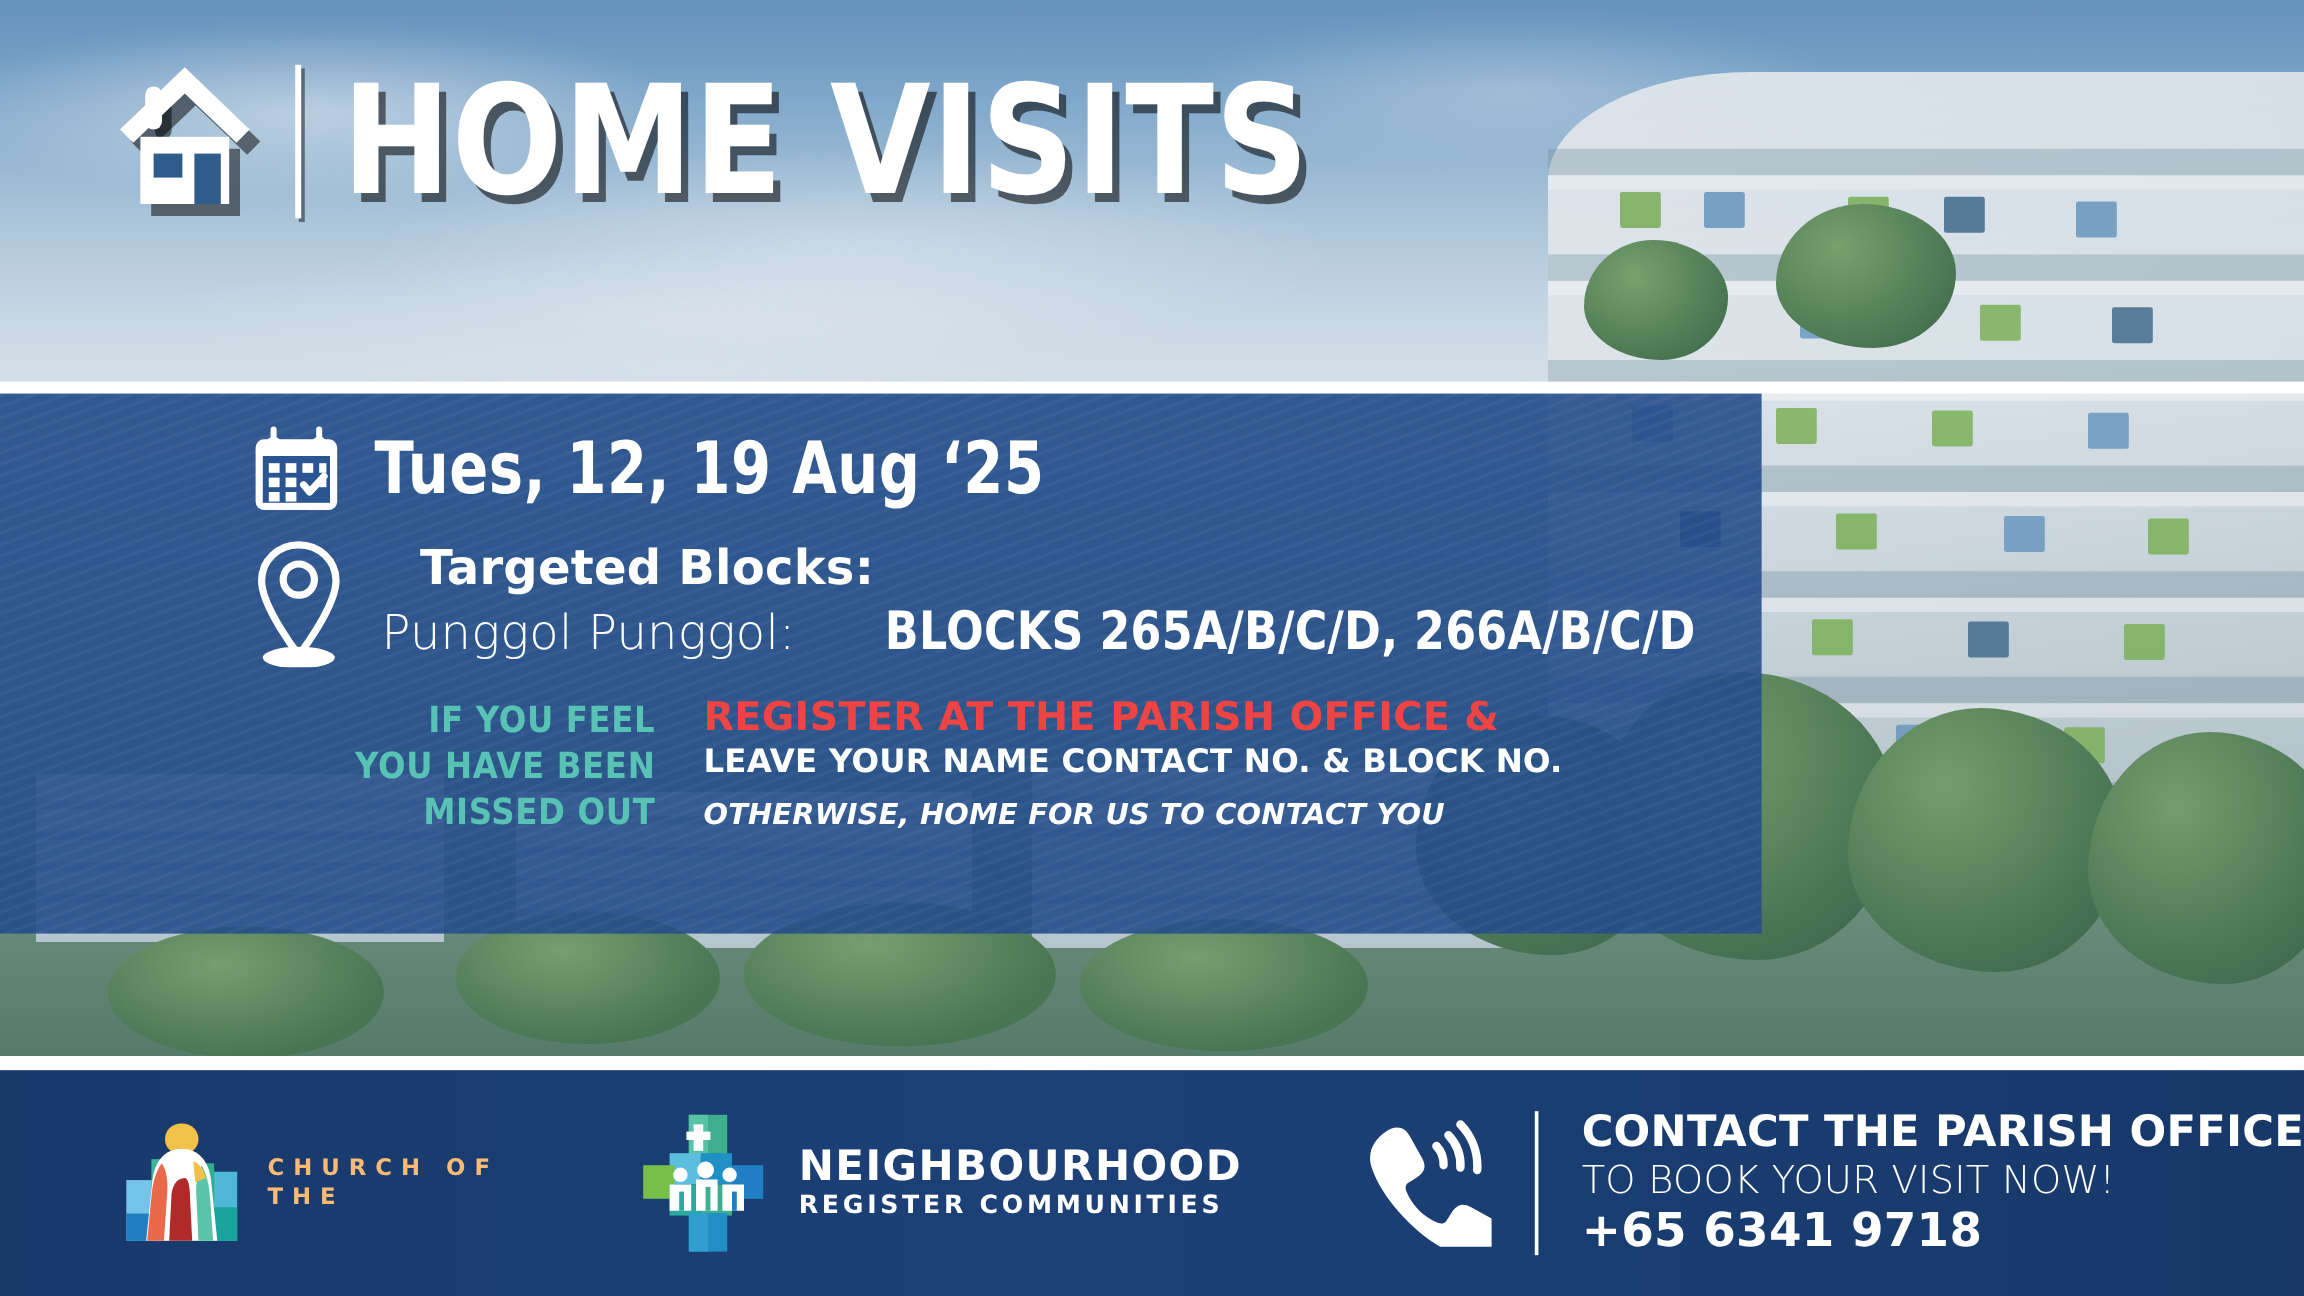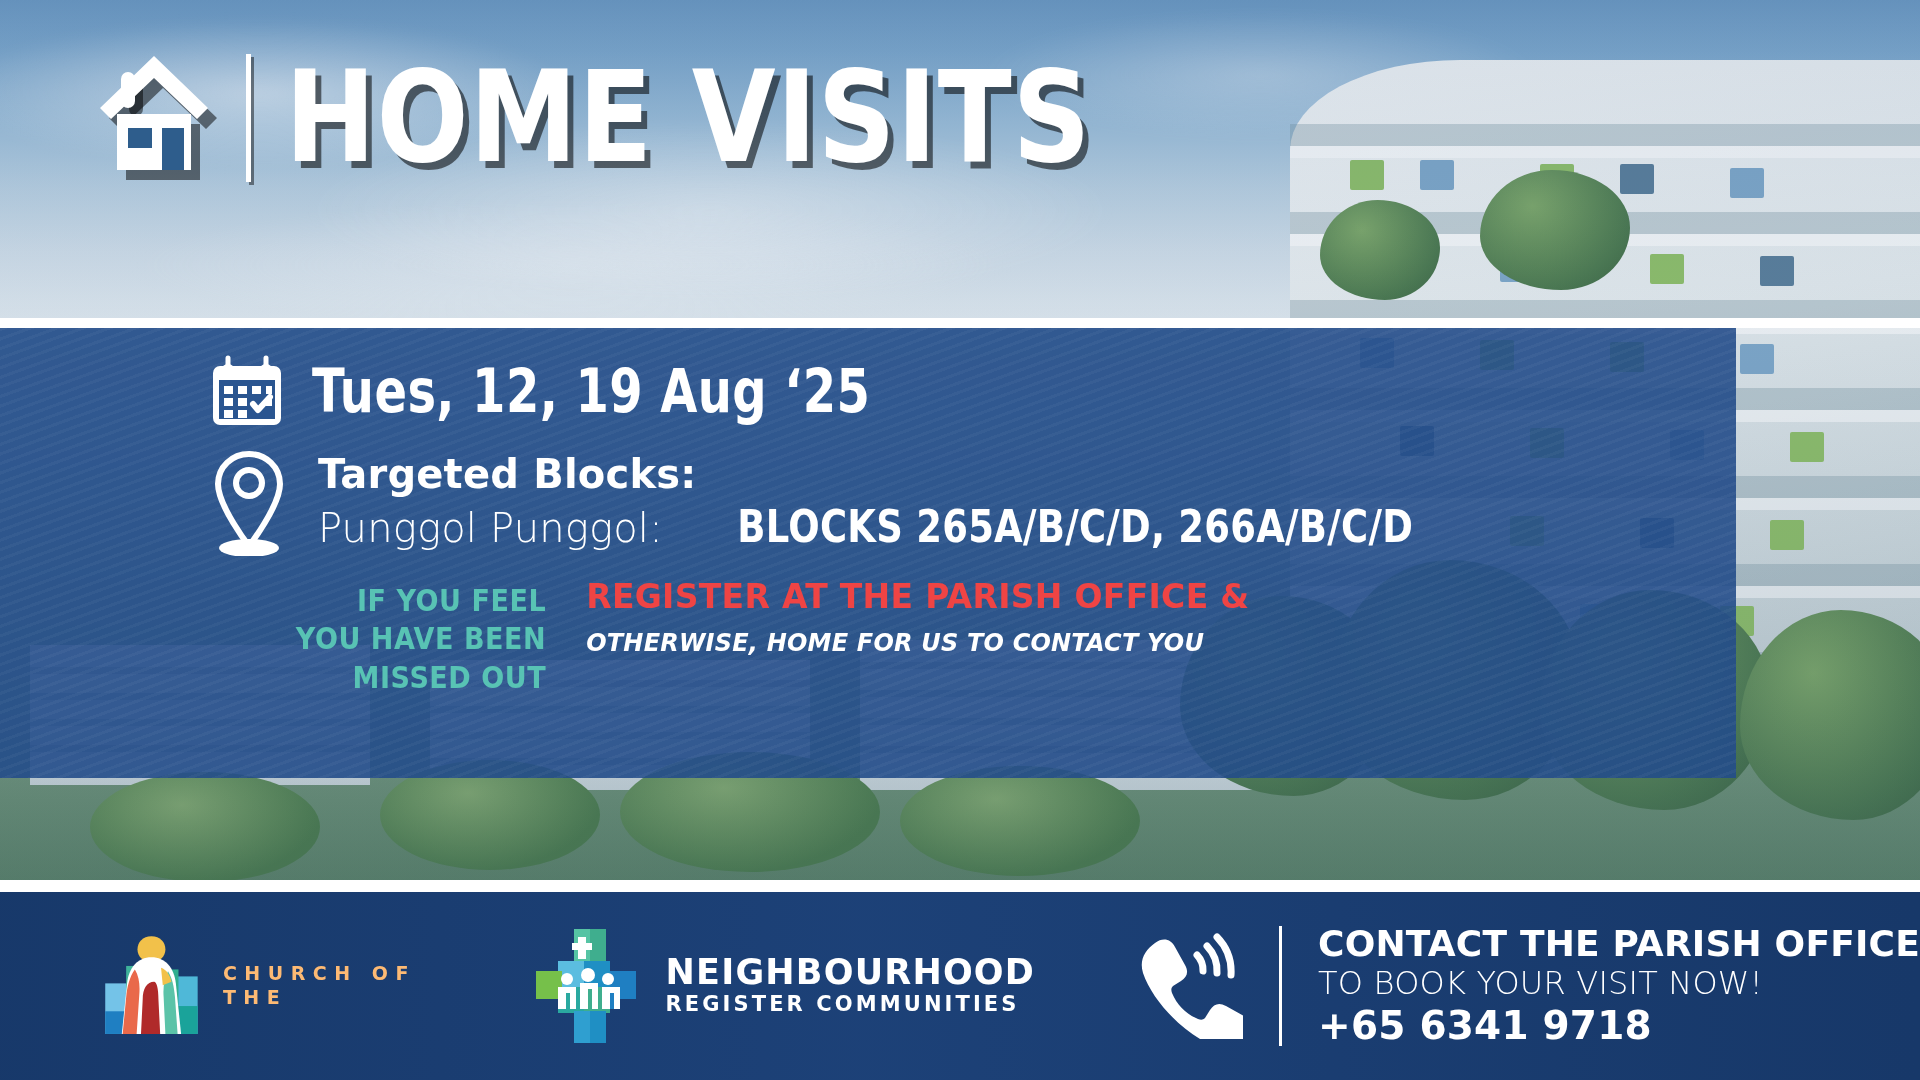--- a/index.html
+++ b/index.html
@@ -75,21 +75,21 @@
     background:linear-gradient(180deg, rgba(30,72,130,.12) 0%, rgba(30,72,130,.05) 28%, rgba(24,60,112,.10) 62%, rgba(20,52,100,.20) 100%);
   }
 
   
   .stripe { position:absolute; left:0; width:1920px; background:#ffffff; }
   #stripe-top    { top:318px; height:10px; }
   #stripe-bottom { top:880px; height:12px; }
 
   
   #info-panel {
-    position:absolute; left:0; top:328px; width:1736px; height:450px;
+    position:absolute; left:0; top:328px; width:1468px; height:450px;
     background:rgba(36,76,138,.90);
     overflow:hidden;
   }
   #info-panel::after {
     content:""; position:absolute; inset:0;
     background:
       repeating-linear-gradient(160deg, rgba(255,255,255,.035) 0 3px, rgba(255,255,255,0) 3px 9px);
     pointer-events:none;
   }
   .panel-inner { position:relative; z-index:2; }
@@ -102,21 +102,21 @@
     letter-spacing:.5px; line-height:1;
     transform:scaleX(.80); transform-origin:left center;
     white-space:nowrap;
   }
 
   .row-loc { position:absolute; left:210px; top:120px; display:flex; align-items:flex-start; gap:30px; }
   .loc-lines { padding-top:4px; }
   .loc-title {
     font-family:"DejaVu Sans", sans-serif;
     font-weight:700; font-size:40px; color:#ffffff; line-height:1.12;
-    letter-spacing:.2px; white-space:nowrap;
+    letter-spacing:.2px; white-space:nowrap;margin-left:32px;
   }
   .loc-sub {
     display:flex; align-items:baseline; gap:0; white-space:nowrap; margin-top:4px;
   }
   .loc-estate {
     font-family:"DejaVu Sans", sans-serif;
     font-weight:300; font-size:40px; color:#ffffff; letter-spacing:.2px;
   }
   .loc-blocks {
     font-family:"DejaVu Sans", sans-serif;
@@ -363,20 +363,21 @@
       </div>
 
       <div class="row-reg">
         <div class="miss-col">
           <div>IF YOU FEEL</div>
           <div>YOU HAVE BEEN</div>
           <div>MISSED OUT</div>
         </div>
         <div class="reg-col">
           <div class="reg-l1">REGISTER AT THE PARISH OFFICE &amp;</div>
+          <div class="reg-l2">LEAVE YOUR NAME CONTACT NO. &amp; BLOCK NO.</div>
           <div class="reg-l3">OTHERWISE, HOME FOR US TO CONTACT YOU</div>
         </div>
       </div>
 
     </div>
   </div>
 
   <div id="footer">
     <div class="footer-inner">
 

